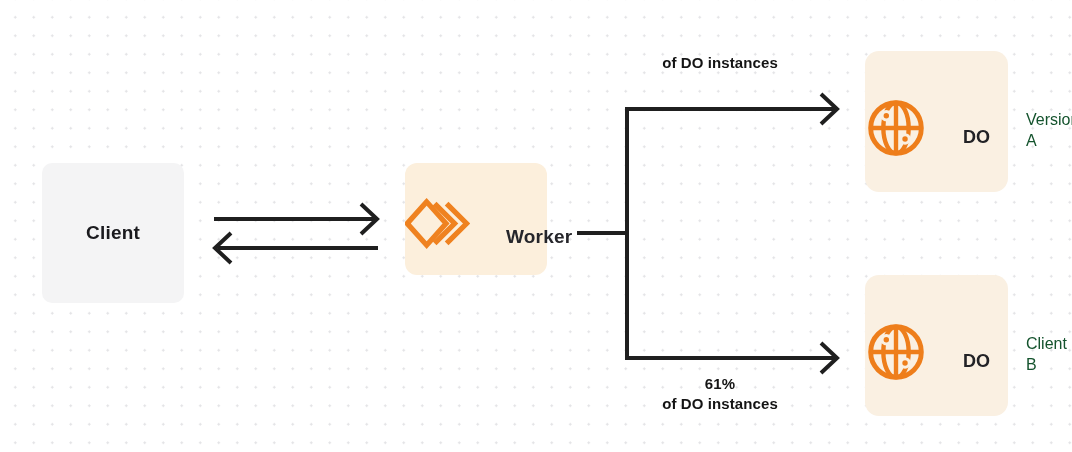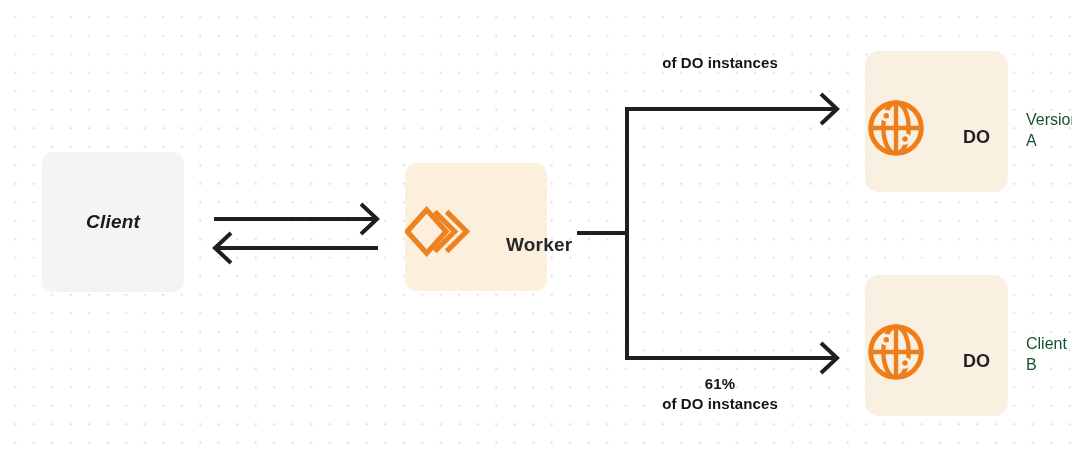--- a/index.html
+++ b/index.html
@@ -19,37 +19,36 @@
 
   .node {
     position: absolute;
     display: flex;
     flex-direction: row;
     align-items: center;
     gap: 36px;
   }
 
   .client-box {
-    left: 42px; top: 152px;
+    left: 42px; top: 163px;
     width: 142px; height: 140px;
     background: #f4f4f5;
     border-radius: 10px;
     justify-content: center;
-    font-style: italic;
   }
   .client-label {
     font-size: 19px;
     font-weight: 700;
     color: #1a1a1e;
     letter-spacing: 0.2px;
   }
 
   .worker-box {
     left: 405px; top: 163px;
-    width: 142px; height: 128px;
+    width: 142px; height: 112px;
     background: #fcefdc;
     border-radius: 12px;
     padding-top: 12px;
   }
   .worker-icon { width: 65px; height: 55px; }
   .worker-label {
     margin-top: 24px;
     font-size: 19px;
     font-weight: 700;
     color: #26262b;

